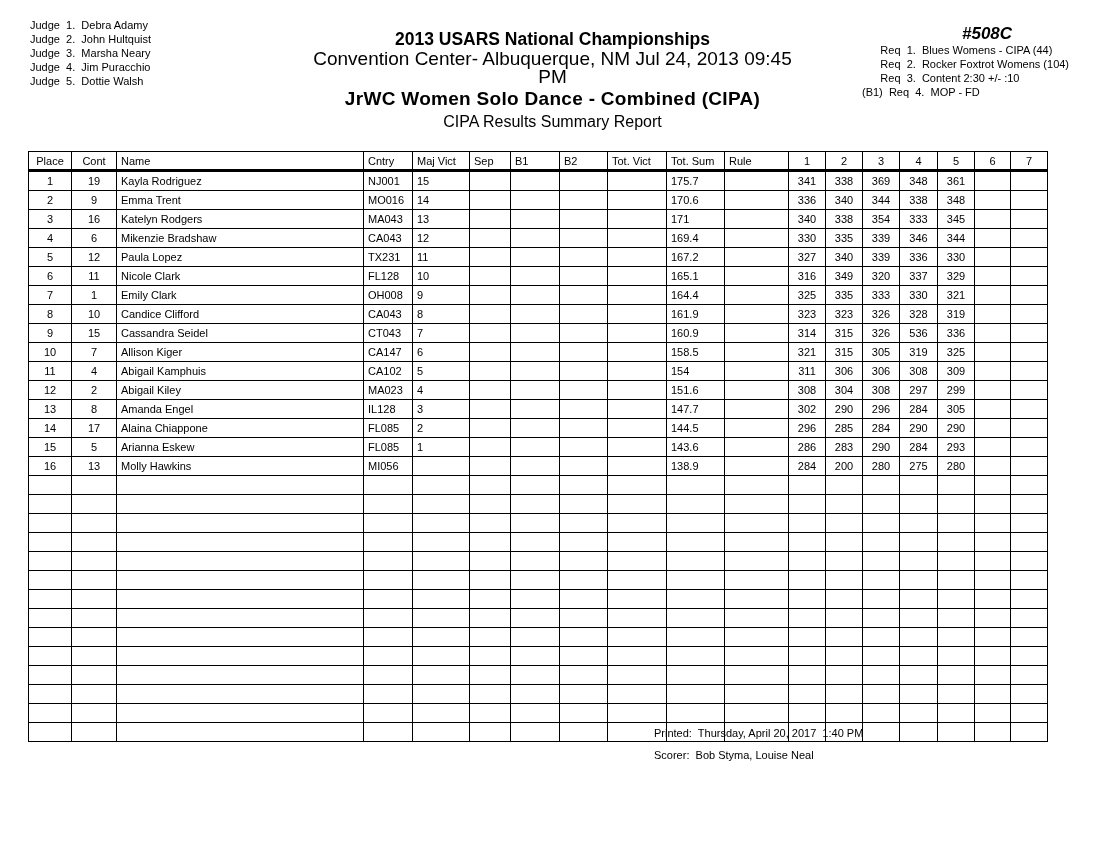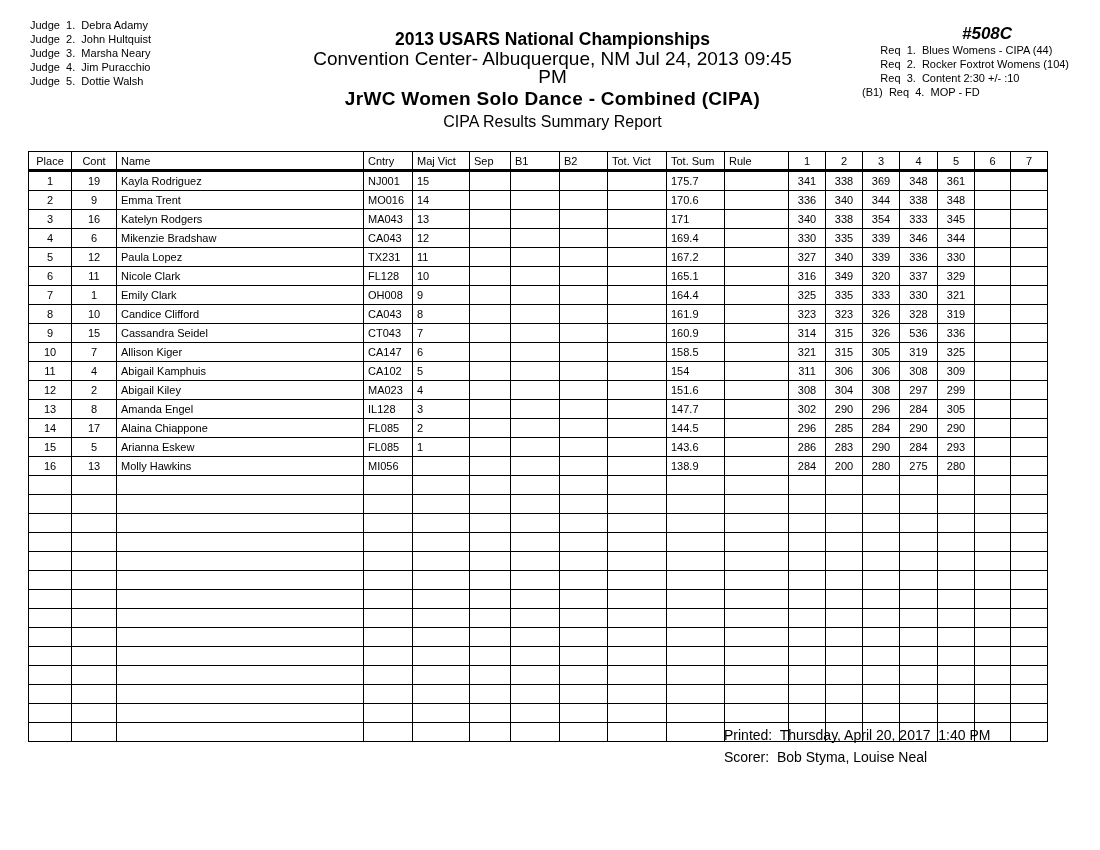--- a/index.html
+++ b/index.html
@@ -15,21 +15,21 @@
   .event-no { position:absolute; left:962px; top:24px; font-size:17px; font-weight:bold;font-style:italic; }
   .reqs { position:absolute; left:862px; top:43px; font-size:11px; line-height:14px; }
   .reqs div { white-space:pre; }
   table.results { position:absolute; left:28px; top:129px; border-collapse:collapse;
                   font-size:11px; table-layout:fixed; border:1.5px solid #000;margin-top:22px; }
   table.results th, table.results td { border:1px solid #000; height:18px; padding:0 0 0 4px;
                   font-weight:normal; white-space:nowrap; overflow:hidden; text-align:left; }
   table.results thead th { border-bottom:3px solid #000; height:17px; }
   table.results td.c { text-align:center; padding:0; }
   table.results th.c { text-align:center; padding:0; }
-  .footer { position:absolute; left:724px; font-size:14px; white-space:pre; }
+  .footer { position:absolute; left:654px; font-size:11px; white-space:pre; }
 </style>
 </head>
 <body>
 
 <div class="judges">
   <div>Judge  1.  Debra Adamy</div>
   <div>Judge  2.  John Hultquist</div>
   <div>Judge  3.  Marsha Neary</div>
   <div>Judge  4.  Jim Puracchio</div>
   <div>Judge  5.  Dottie Walsh</div>

